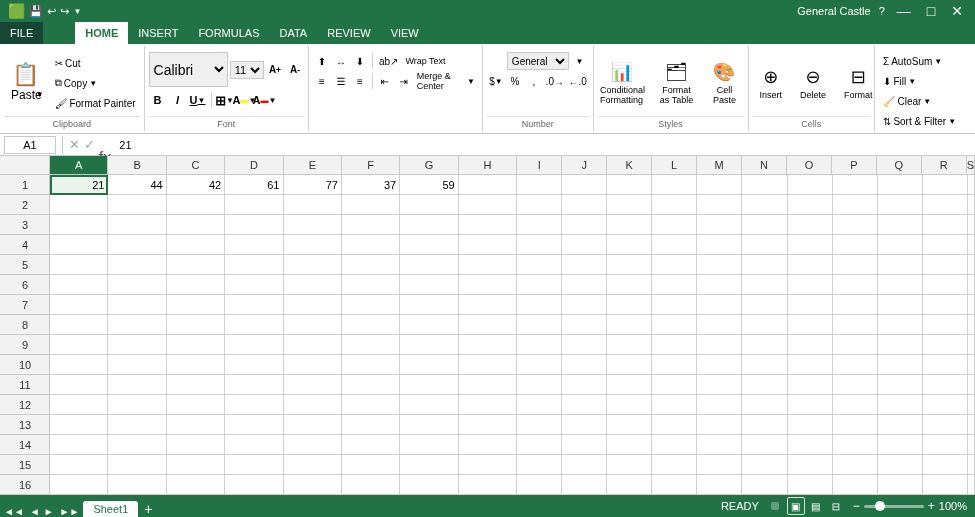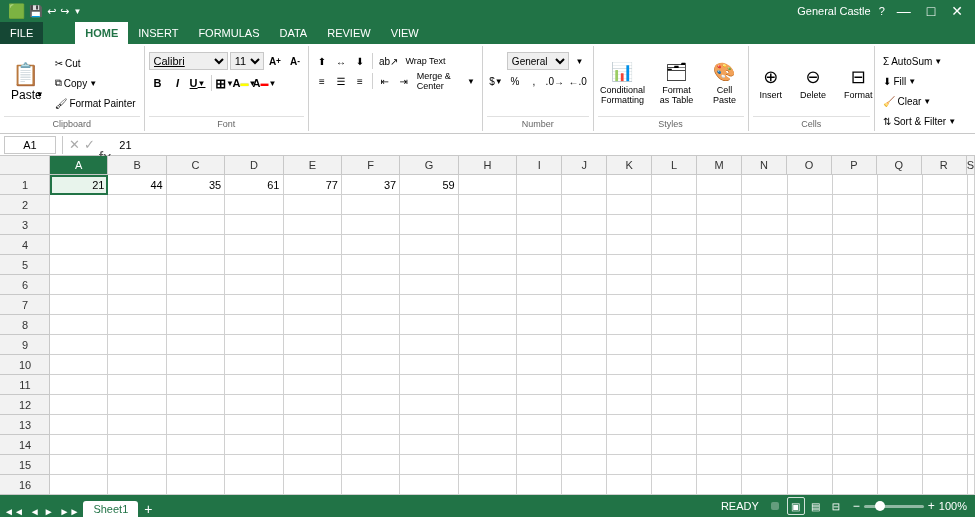--- a/index.html
+++ b/index.html
@@ -87,21 +87,21 @@
     .ribbon-btn-small {
       height: 18px;
       flex-direction: row;
       gap: 2px;
       justify-content: flex-start;
       padding: 1px 3px;
     }
 
     
     .font-group-top { display: flex; align-items: center; gap: 2px; margin-bottom: 2px; }
-    .font-select { width: 88px; height: 18px; font-size: 11px; border: 1px solid #c8c8c8; text-decoration: underline; }
+    .font-select { width: 88px; height: 35px; font-size: 14px; border: 1px solid #c8c8c8; }
     .font-size-select { width: 38px; height: 18px; font-size: 11px; border: 1px solid #c8c8c8; }
     .font-group-mid { display: flex; align-items: center; gap: 2px; }
     .font-btn { width: 18px; height: 18px; display: flex; align-items: center; justify-content: center; cursor: pointer; border: 1px solid transparent; border-radius: 2px; font-size: 11px; font-weight: bold; }
     .font-btn.bold { font-weight: bold; }
     .font-btn.italic { font-style: italic; }
     .font-btn.underline { text-decoration: underline; }
 
     
     .formula-bar {
       display: flex;
@@ -320,21 +320,21 @@
           <div class="sm-btn">←.0</div>
         </div>
       </div>
       <div class="ribbon-group-label">Number</div>
     </div>
 
     <div class="ribbon-group" style="flex-direction:column; min-width:120px;">
       <div style="display:flex; gap:4px; flex:1; align-items:center; padding-top:4px;">
         <div class="ribbon-large-btn" style="height:62px; font-size:9px; max-width:50px;">
           <div style="font-size:18px;">📊</div>
-          <div style="font-size:9px; text-align:center;">Conditional Formatting</div>
+          <div style="font-size:9px; text-align:left;">Conditional Formatting</div>
         </div>
         <div class="ribbon-large-btn" style="height:62px; font-size:9px; max-width:50px;">
           <div style="font-size:18px;">🗂</div>
           <div style="font-size:9px; text-align:center;">Format as Table</div>
         </div>
         <div class="ribbon-large-btn" style="height:62px; font-size:9px; max-width:50px;">
           <div style="font-size:18px;">🎨</div>
           <div style="font-size:9px; text-align:center;">Cell Paste</div>
         </div>
       </div>
@@ -448,21 +448,21 @@
         <div class="row-header">15</div>
         <div class="row-header">16</div>
 
       </div>
 
       <div style="flex:1; overflow:hidden;">
 
         <div style="display:flex;">
           <div class="cell selected number" style="width:65px;">21</div>
           <div class="cell number" style="width:65px;">44</div>
-          <div class="cell number" style="width:65px;">35</div>
+          <div class="cell number" style="width:65px;">42</div>
           <div class="cell number" style="width:65px;">61</div>
           <div class="cell number" style="width:65px;">77</div>
           <div class="cell number" style="width:65px;">37</div>
           <div class="cell number" style="width:65px;">59</div>
           <div class="cell" style="width:65px;"></div>
           <div class="cell" style="width:50px;"></div>
           <div class="cell" style="width:50px;"></div>
           <div class="cell" style="width:50px;"></div>
           <div class="cell" style="width:50px;"></div>
           <div class="cell" style="width:50px;"></div>

